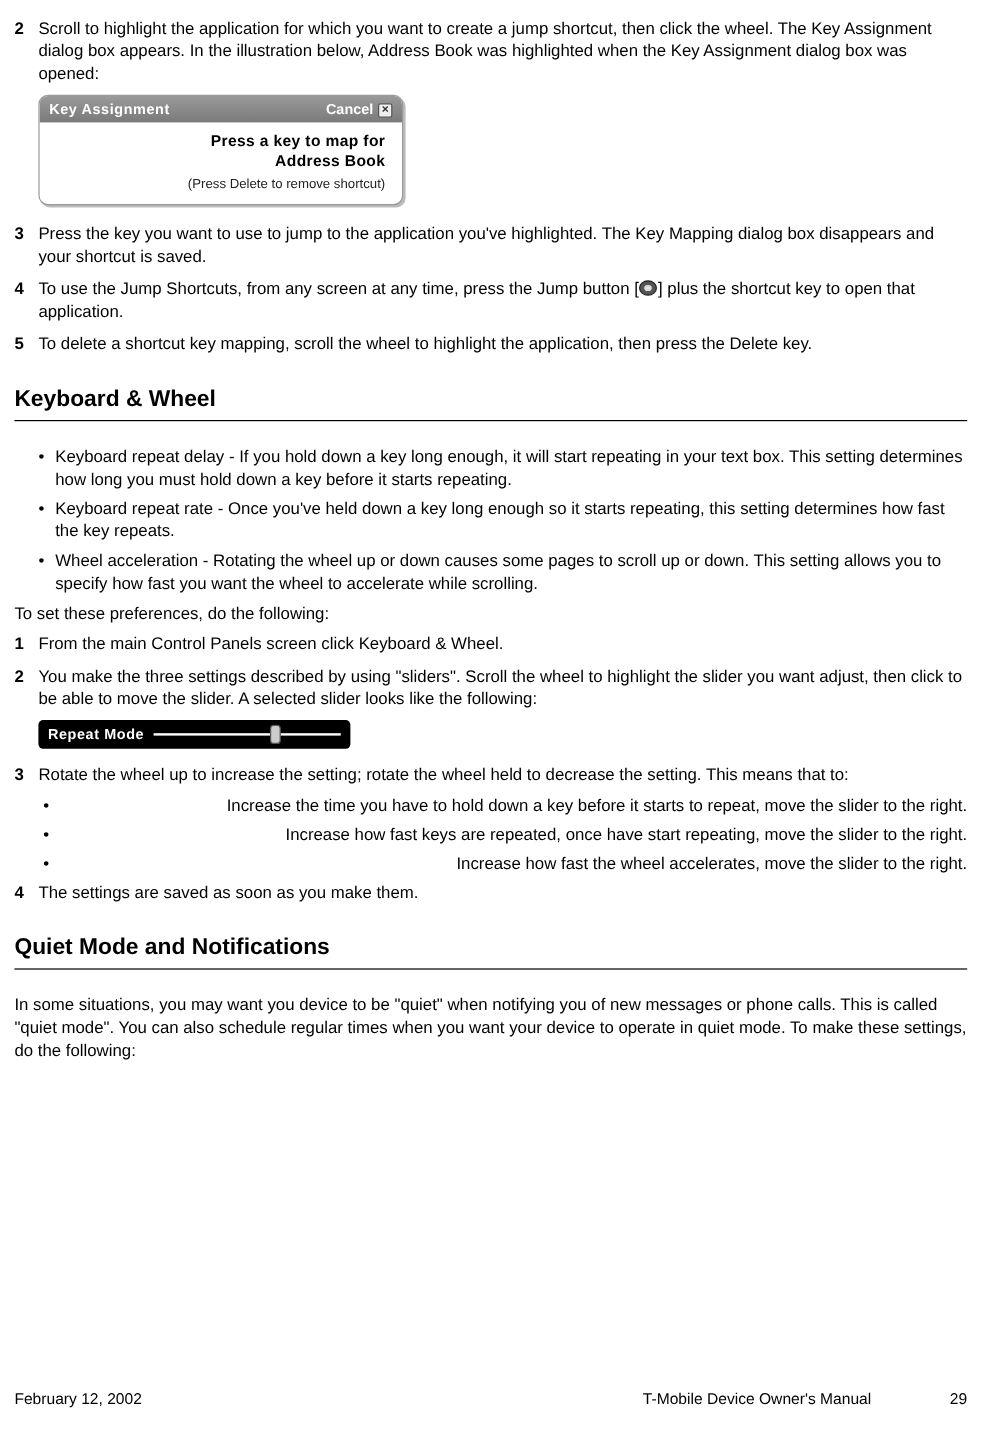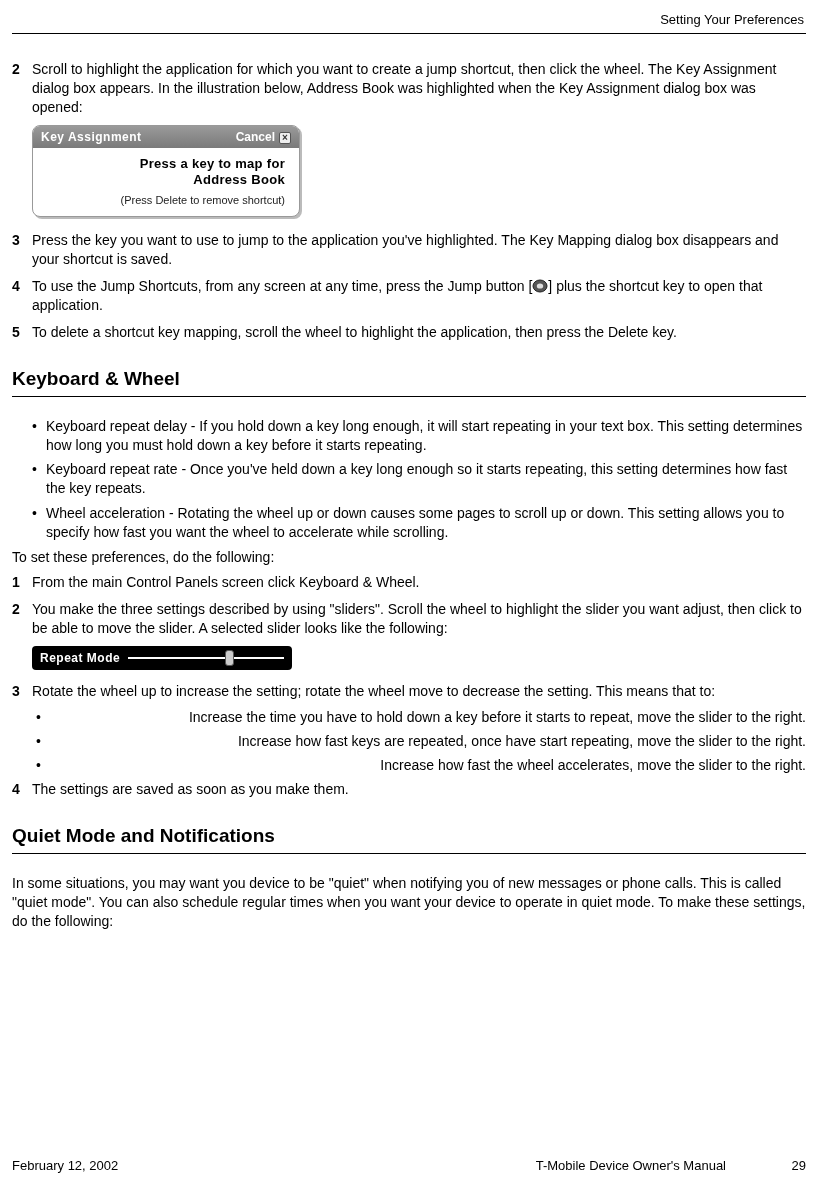--- a/index.html
+++ b/index.html
@@ -16,21 +16,21 @@
   .bullet .btxt { flex: 1; font-size: 14px; line-height: 1.35; }
   .subbullet { display: flex; margin: 5px 0; padding-left: 24px; }
   .subbullet .dot { width: 14px; flex: 0 0 14px; font-size: 14px; line-height: 1.35; }
   .subbullet .btxt { flex: 1; font-size: 14px; line-height: 1.35; text-align: right; }
   h2 { font-family: Arial, Helvetica, sans-serif; font-size: 19px; font-weight: bold; margin-top: 26px; padding-bottom: 6px; border-bottom: 1px solid #000; margin-bottom: 20px; }
   .jump-icon { display: inline-block; width: 16px; height: 14px; vertical-align: -2px; }
   .jump-icon svg { width: 16px; height: 14px; }
 
   
   .ka-wrap { margin: 8px 0 14px 20px; }
-  .ka { width: 268px; background: #fff; border: 1px solid #999; border-radius: 8px; overflow: hidden; box-shadow: 2px 2px 0 #bbb; }
+  .ka { width: 304px; background: #fff; border: 1px solid #999; border-radius: 8px; overflow: hidden; box-shadow: 2px 2px 0 #bbb; }
   .ka-title { display: flex; background: linear-gradient(#9a9a9a,#7a7a7a); color: #fff; font-family: Arial, Helvetica, sans-serif; font-weight: bold; font-size: 12px; padding: 4px 8px; align-items: center; }
   .ka-title .t { flex: 1; letter-spacing: 0.5px; }
   .ka-title .cx { display: flex; align-items: flex-end; gap: 4px; }
   .ka-title .cx .x { display:inline-block; width:12px; height:12px; line-height:10px; text-align:center; background:#eee; color:#333; border:1px solid #555; border-radius:2px; font-size:10px; font-weight:bold; }
   .ka-body { padding: 8px 14px 10px; text-align: right; font-family: Arial, Helvetica, sans-serif; }
   .ka-body .main { font-weight: bold; font-size: 13px; letter-spacing: 0.3px; line-height: 1.25; margin-bottom:6px;}
   .ka-body .sub { font-size: 11px; color: #222; }
 
   
   .rd-wrap { margin: 8px 0 12px 20px; }
@@ -41,21 +41,20 @@
 
   .footer { position: absolute; left: 12px; right: 18px; bottom: 22px; display:flex; font-size:13px; }
   .footer .l { flex:1; }
   .footer .c { flex:1; text-align:right; padding-right: 40px;}
   .footer .r { width: 40px; text-align:right; }
 </style>
 </head>
 <body>
 
 <div class="page">
-  <div class="hdr">Setting Your Preferences</div>
 
   <div class="step">
     <div class="num">2</div>
     <div class="txt">Scroll to highlight the application for which you want to create a jump shortcut, then click the wheel. The Key Assignment dialog box appears. In the illustration below, Address Book was highlighted when the Key Assignment dialog box was opened:</div>
   </div>
 
   <div class="ka-wrap">
     <div class="ka">
       <div class="ka-title">
         <span class="t">Key Assignment</span>
@@ -125,21 +124,21 @@
     <div class="rd">
       <span class="lbl">Repeat Mode</span>
       <div class="track">
           <div class="knob"></div>
         </div>
     </div>
   </div>
 
   <div class="step">
     <div class="num">3</div>
-    <div class="txt"><span>Rotate the wheel </span><span class="bold">up to increase</span><span> the setting; rotate the wheel </span><span class="bold">move to decrease</span><span> the setting. This means that to:</span></div>
+    <div class="txt"><span>Rotate the wheel </span><span class="bold">up to increase</span><span> the setting; rotate the wheel </span><span class="bold">held to decrease</span><span> the setting. This means that to:</span></div>
   </div>
   <div class="subbullet">
       <div class="dot">•</div>
       <div class="btxt">Increase the time you have to hold down a key before it starts to repeat, move the slider to the right.</div>
     </div>
   <div class="subbullet">
       <div class="dot">•</div>
       <div class="btxt">Increase how fast keys are repeated, once have start repeating, move the slider to the right.</div>
     </div>
   <div class="subbullet">

